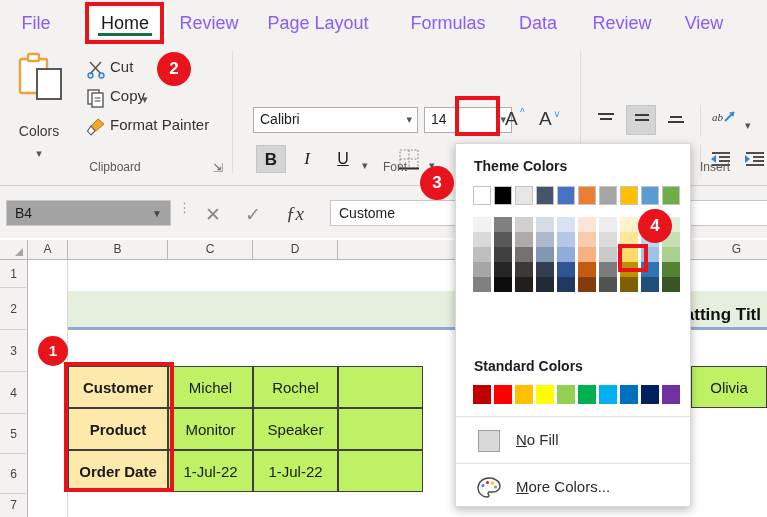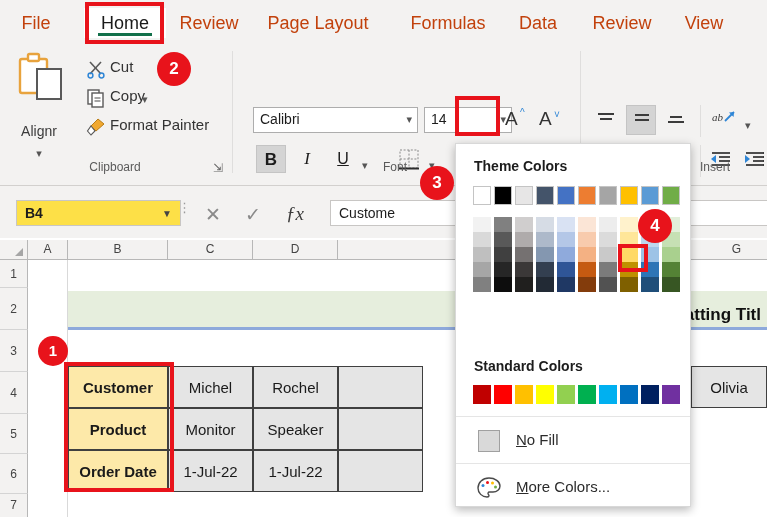--- a/index.html
+++ b/index.html
@@ -7,21 +7,21 @@
     width:767px;height:517px;overflow:hidden;
     font-family:"Liberation Sans", sans-serif;
     background:#ffffff;
     position:relative;
     -webkit-font-smoothing:antialiased;
   }
   .root{position:absolute;inset:0;width:767px;height:517px;}
 
   
   .tabbar{position:absolute;left:0;top:0;width:767px;height:45px;background:#f3f2f1;}
-  .tab{position:absolute;top:8px;height:30px;line-height:30px;font-size:18px;color:#c2410c;
+  .tab{position:absolute;top:8px;height:30px;line-height:30px;font-size:18px;color:#8b5cf6;
        text-align:center;white-space:nowrap;}
   .tab.sel{color:#1a1a1a;font-weight:400;background:#ffffff;}
   .tab .underline{position:absolute;left:14px;right:14px;bottom:2px;height:3px;background:#12704a;}
 
   
   .ribbon{position:absolute;left:0;top:45px;width:767px;height:140px;background:#f3f2f1;
           border-bottom:1px solid #d2d0ce;}
   .grpline{position:absolute;width:1px;background:#dfdedd;}
   .grplabel{position:absolute;font-size:12px;color:#5a5a5a;text-align:center;white-space:nowrap;}
 
@@ -36,22 +36,22 @@
   
   .fontbox{position:absolute;background:#ffffff;border:1px solid #adadad;box-sizing:border-box;}
   .fontbox .val{position:absolute;left:6px;top:3px;font-size:14px;color:#1c1c1c;}
   .fontbox .dd{position:absolute;right:5px;top:5px;font-size:11px;color:#555;}
 
   .fbtn{position:absolute;box-sizing:border-box;text-align:center;}
   .fbtn.on{background:#d4d4d4;border:1px solid #c4c4c4;}
 
   
   .fbar{position:absolute;left:0;top:186px;width:767px;height:52px;background:#f3f2f1;}
-  .namebox{position:absolute;left:16px;top:200px;width:165px;height:26px;background:#fde047;
-           border:1px solid #c8c6c4;box-sizing:border-box;font-weight:bold;}
+  .namebox{position:absolute;left:6px;top:200px;width:165px;height:26px;background:#a3a3a3;
+           border:1px solid #c8c6c4;box-sizing:border-box;}
   .namebox .v{position:absolute;left:8px;top:4px;font-size:14px;color:#1c1c1c;}
   .namebox .dd{position:absolute;right:8px;top:7px;font-size:10px;color:#444;}
   .fbicon{position:absolute;top:203px;font-size:19px;color:#8a8a8a;text-align:center;width:26px;}
   .finput{position:absolute;left:330px;top:200px;width:437px;height:26px;background:#fff;
           border:1px solid #c8c6c4;border-right:none;box-sizing:border-box;}
   .finput .v{position:absolute;left:8px;top:4px;font-size:14px;color:#1c1c1c;white-space:nowrap;}
 
   
   .grid{position:absolute;left:0;top:240px;width:767px;height:277px;background:#ffffff;}
   .colhdr{position:absolute;top:0;height:20px;background:#f3f2f1;border-right:1px solid #b7b7b7;
@@ -64,21 +64,21 @@
   .rowhdr{position:absolute;left:0;width:28px;background:#f3f2f1;border-right:1px solid #b7b7b7;
           border-bottom:1px solid #d4d4d4;box-sizing:border-box;font-size:12px;color:#444;
           text-align:center;}
   .cellln{position:absolute;background:#d9d9d9;}
 
   .titlecell{position:absolute;background:#e6eedd;}
   .titlecell .tx{position:absolute;right:6px;bottom:2px;font-size:17px;font-weight:bold;color:#111;white-space:nowrap;}
   .titleunder{position:absolute;background:#8ea9db;height:3px;}
 
   .dcell{position:absolute;box-sizing:border-box;font-size:15px;color:#1a1a1a;text-align:center;
-         background:#e5e5e5;border:1px solid #3f3f3f;}
+         background:#bef264;border:1px solid #3f3f3f;}
   .dcell.hdr{background:#fde9a9;font-weight:bold;font-size:15px;}
   .dcell span{display:block;width:100%;}
 
   
   .redbox{position:absolute;border:4px solid #e8131b;box-sizing:border-box;}
   .badge{position:absolute;border-radius:50%;background:#e8131b;color:#fff;font-weight:bold;
          text-align:center;font-family:"Liberation Sans",sans-serif;}
 
   
   .dropdown{position:absolute;left:455px;top:143px;width:236px;height:364px;background:#ffffff;
@@ -120,21 +120,21 @@
     <div class="grpline" style="left:580px;top:6px;height:122px;"></div>
 
     <div class="paste-btn">
       <svg width="62" height="78" viewBox="0 0 62 78">
         <rect x="12" y="8" width="27" height="34" rx="2" fill="#ffffff" stroke="#e8a33d" stroke-width="2.4"></rect>
         <rect x="20" y="3" width="11" height="7" rx="1.5" fill="#ffffff" stroke="#e8a33d" stroke-width="2.4"></rect>
         <rect x="29" y="18" width="24" height="30" fill="#ffffff" stroke="#595959" stroke-width="2"></rect>
       </svg>
     </div>
     <div class="paste-lbl">
-      <span>Alignr</span>
+      <span>Colors</span>
     </div>
     <div style="position:absolute;left:8px;top:98px;width:62px;text-align:center;">
       <span class="caret">▾</span>
     </div>
 
     <div class="cmd" style="left:84px;top:12px;width:110px;">
       <svg width="20" height="20" viewBox="0 0 20 20" style="position:absolute;left:2px;top:2px;">
         <line x1="4" y1="3" x2="15" y2="15" stroke="#595959" stroke-width="1.6"></line>
         <line x1="15" y1="3" x2="4" y2="15" stroke="#595959" stroke-width="1.6"></line>
         <circle cx="4.5" cy="16.5" r="2.4" fill="none" stroke="#2f86d6" stroke-width="1.5"></circle>

